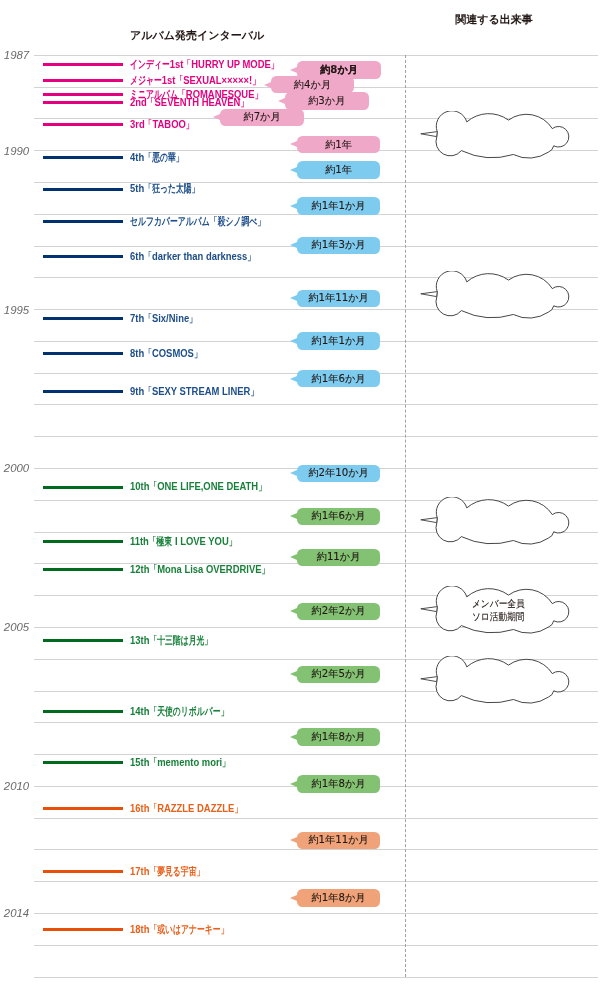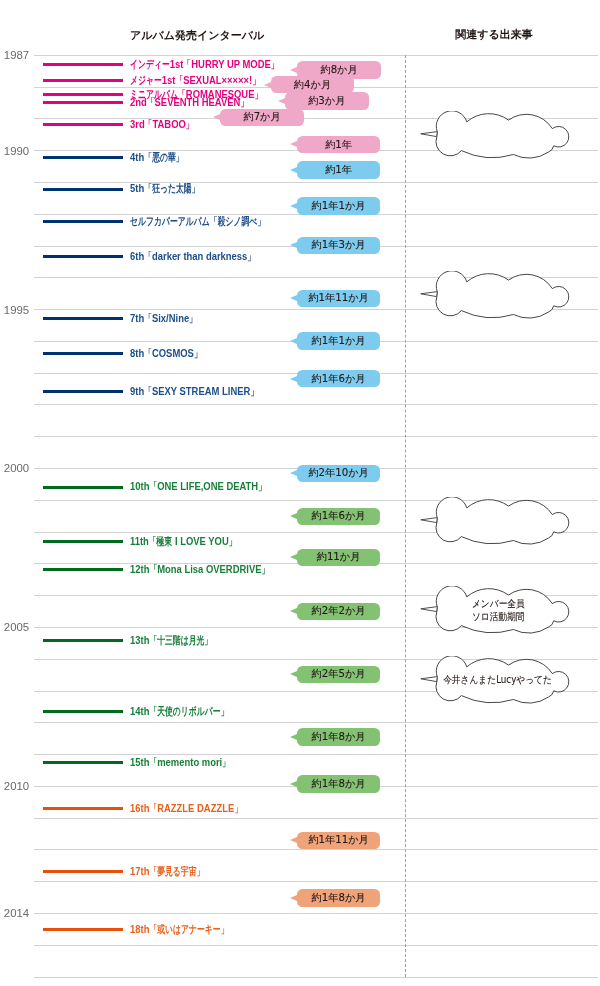--- a/index.html
+++ b/index.html
@@ -4,24 +4,24 @@
 <style>
   html,body{margin:0;padding:0;}
   body{
     width:600px;height:986px;background:#ffffff;overflow:hidden;
     font-family:"Liberation Sans","DejaVu Sans",sans-serif;
   }
   #chart{position:relative;width:600px;height:986px;}
   .hdr{position:absolute;font-weight:bold;color:#231815;white-space:nowrap;
        font-family:"DejaVu Sans",sans-serif;font-size:11px;line-height:1;}
   #hdr-left{left:130px;top:29.6px;}
-  #hdr-right{left:455.3px;top:29px;}
+  #hdr-right{left:455.3px;top:14px;}
   .gridline{position:absolute;left:34px;width:564px;height:1px;background:#d3d3d3;}
   .yearlabel{position:absolute;left:0;width:29.2px;font-size:11.4px;color:#6a6a6a;
-    white-space:nowrap;text-align:right;line-height:1;}
+    white-space:nowrap;text-align:right;line-height:1;font-style:italic;}
   #dashline{position:absolute;left:405px;width:0;border-left:1px dashed #a0a0a0;}
   .abar{position:absolute;left:43px;width:79.5px;height:3px;}
   .alabel{position:absolute;left:130px;font-size:11.2px;font-weight:bold;
     white-space:nowrap;line-height:1;transform:scaleX(0.843);transform-origin:left center;}
   .jpw{display:inline-block;overflow:hidden;vertical-align:top;}
   .jp{display:inline-block;transform-origin:left top;font-family:"DejaVu Sans",sans-serif;}
   .bub{position:absolute;height:17.6px;border-radius:5.5px;}
   .bub .btxt{position:absolute;left:0;right:0;top:0;bottom:0;display:flex;
     align-items:center;justify-content:center;font-size:10.2px;
     color:#231815;white-space:nowrap;font-family:"DejaVu Sans",sans-serif;
@@ -121,21 +121,21 @@
       <div class="abar" style="top: 761.3px; background: rgb(0, 107, 30);"></div>
       <div class="alabel" style="top: 757.2px; color: rgb(24, 128, 58);"><span>15th</span><span class="jpw" style="width: 9.27444px;"><span class="jp" style="transform: scaleX(0.829);">「</span></span><span>memento mori</span><span class="jpw" style="width: 9.27444px;"><span class="jp" style="transform: scaleX(0.829);">」</span></span></div>
       <div class="abar" style="top: 807.3px; background: rgb(232, 80, 10);"></div>
       <div class="alabel" style="top: 803.2px; color: rgb(232, 96, 27);"><span>16th</span><span class="jpw" style="width: 9.27444px;"><span class="jp" style="transform: scaleX(0.829);">「</span></span><span>RAZZLE DAZZLE</span><span class="jpw" style="width: 9.27444px;"><span class="jp" style="transform: scaleX(0.829);">」</span></span></div>
       <div class="abar" style="top: 870.2px; background: rgb(232, 80, 10);"></div>
       <div class="alabel" style="top: 866.1px; color: rgb(232, 96, 27);"><span>17th</span><span class="jpw" style="width: 65.1413px;"><span class="jp" style="transform: scaleX(0.829);">「夢見る宇宙」</span></span></div>
       <div class="abar" style="top: 927.7px; background: rgb(232, 80, 10);"></div>
       <div class="alabel" style="top: 923.6px; color: rgb(232, 96, 27);"><span>18th</span><span class="jpw" style="width: 93.8324px;"><span class="jp" style="transform: scaleX(0.829);">「或いはアナーキー」</span></span></div>
     </div>
   <div id="intervals-layer">
-      <div class="bub" style="left: 297.3px; top: 61.2px; width: 83.6px; background: rgb(240, 168, 200); color: rgb(240, 168, 200);">
+      <div class="bub" style="left: 297.3px; top: 61.2px; width: 83.6px; background: rgb(240, 168, 200); color: rgb(240, 168, 200); font-weight: bold;">
         <span class="tail"></span>
         <span class="btxt">約8か月</span>
       </div>
       <div class="bub" style="left: 270.7px; top: 75.9px; width: 83.6px; background: rgb(240, 168, 200); color: rgb(240, 168, 200);">
         <span class="tail"></span>
         <span class="btxt">約4か月</span>
       </div>
       <div class="bub" style="left: 285px; top: 92.2px; width: 83.6px; background: rgb(240, 168, 200); color: rgb(240, 168, 200);">
         <span class="tail"></span>
         <span class="btxt">約3か月</span>
@@ -236,18 +236,15 @@
         <div class="ctxt">
           <span>メンバー全員</span>
           <span>ソロ活動期間</span>
         </div>
       </div>
       <div class="cloud" style="left: 419px; top: 655.5px;">
         <svg class="cloudsvg" width="152" height="50" viewBox="0 0 152 50">
           <path d="M 18.20 20.60 A 15.58 15.58 0 1 1 47.80 10.90 A 33.40 33.40 0 0 1 89.50 9.10 A 30.55 30.55 0 0 1 133.30 17.60 A 10.27 10.27 0 1 1 134.70 34.80 A 8.70 8.70 0 0 1 129.40 41.10 A 34.88 34.88 0 0 1 94.40 43.50 A 72.25 72.25 0 0 1 42.40 39.60 A 14.32 14.32 0 0 1 17.80 25.80 Z" fill="#ffffff" stroke="#3c3c3c" stroke-width="0.95" stroke-linejoin="round"></path>
           <path d="M 18.3 20.6 L 1.8 22.8 L 17.6 25.6 Z" fill="#ffffff" stroke="#3c3c3c" stroke-width="0.9" stroke-linejoin="round"></path>
         </svg>
-        <div class="ctxt">
-          <span>今井さんまたLucyやってた</span>
-        </div>
       </div>
     </div>
 </div>
 
 </body></html>

